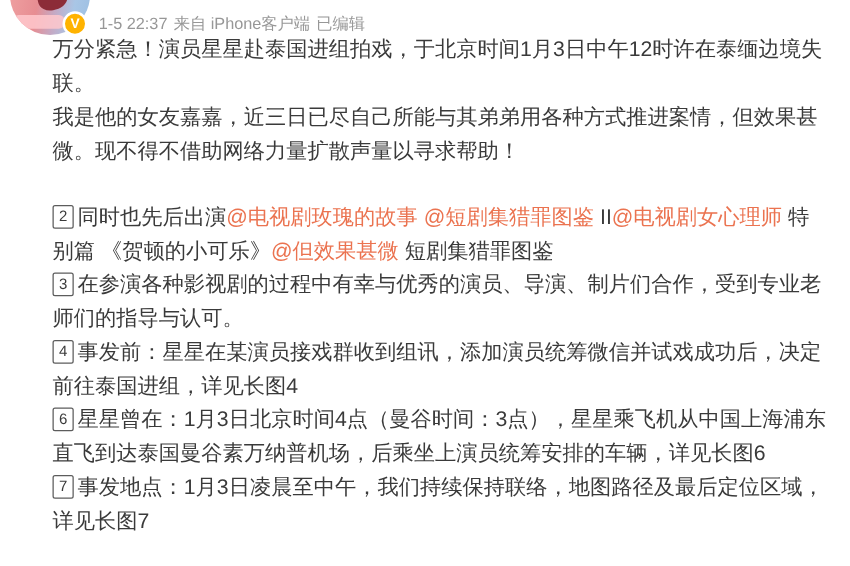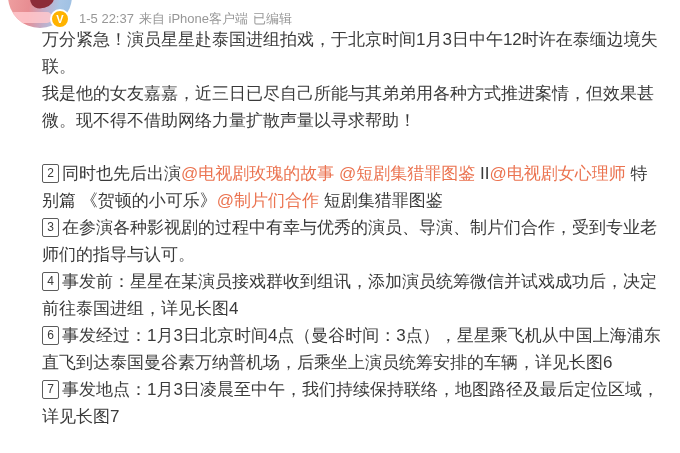--- a/index.html
+++ b/index.html
@@ -129,33 +129,33 @@
   </div>
 
   <div class="content">
     <p>万分紧急！演员星星赴泰国进组拍戏，于北京时间1月3日中午12时许在泰缅边境失联。</p>
     <p>我是他的女友嘉嘉，近三日已尽自己所能与其弟弟用各种方式推进案情，但效果甚微。现不得不借助网络力量扩散声量以寻求帮助！</p>
 
     <div class="items">
 
 
       <div class="item">
-        <span class="num-badge">2</span><span>同时也先后出演</span><span class="mention">@电视剧玫瑰的故事</span><span> </span><span class="mention">@短剧集猎罪图鉴</span><span> II</span><span class="mention">@电视剧女心理师</span><span> 特别篇 《贺顿的小可乐》</span><span class="mention">@制片们合作</span><span> 短剧集猎罪图鉴</span>
+        <span class="num-badge">2</span><span>同时也先后出演</span><span class="mention">@电视剧玫瑰的故事</span><span> </span><span class="mention">@短剧集猎罪图鉴</span><span> II</span><span class="mention">@电视剧女心理师</span><span> 特别篇 《贺顿的小可乐》</span><span class="mention">@但效果甚微</span><span> 短剧集猎罪图鉴</span>
       </div>
 
       <div class="item">
         <span class="num-badge">3</span><span>在参演各种影视剧的过程中有幸与优秀的演员、导演、制片们合作，受到专业老师们的指导与认可。</span>
       </div>
 
       <div class="item">
         <span class="num-badge">4</span><span>事发前：星星在某演员接戏群收到组讯，添加演员统筹微信并试戏成功后，决定前往泰国进组，详见长图4</span>
       </div>
 
       <div class="item">
-        <span class="num-badge">6</span><span>事发经过：1月3日北京时间4点（曼谷时间：3点），星星乘飞机从中国上海浦东直飞到达泰国曼谷素万纳普机场，后乘坐上演员统筹安排的车辆，详见长图6</span>
+        <span class="num-badge">6</span><span>星星曾在：1月3日北京时间4点（曼谷时间：3点），星星乘飞机从中国上海浦东直飞到达泰国曼谷素万纳普机场，后乘坐上演员统筹安排的车辆，详见长图6</span>
       </div>
 
       <div class="item">
         <span class="num-badge">7</span><span>事发地点：1月3日凌晨至中午，我们持续保持联络，地图路径及最后定位区域，详见长图7</span>
       </div>
 
     </div>
   </div>
 
 </div>

